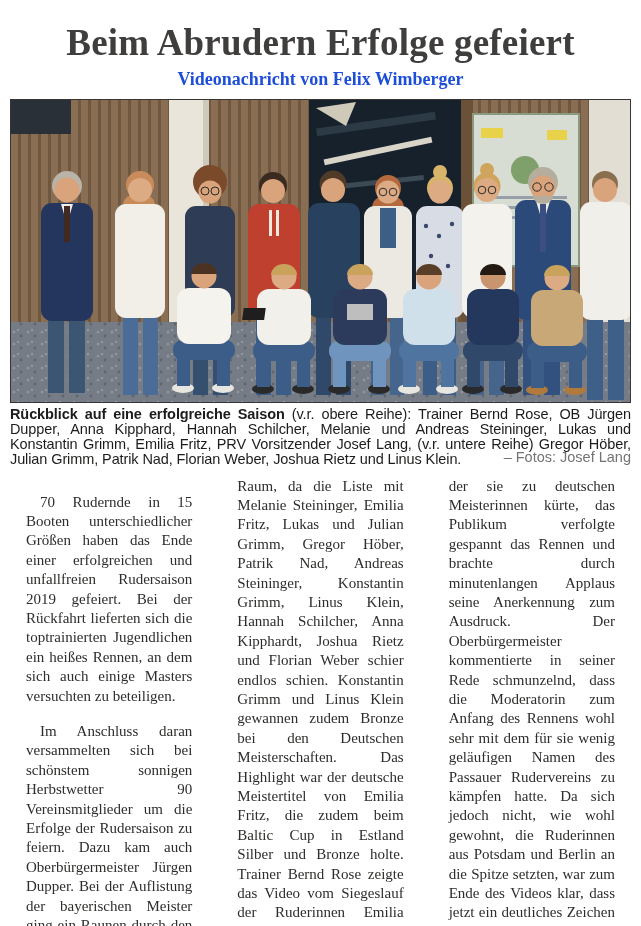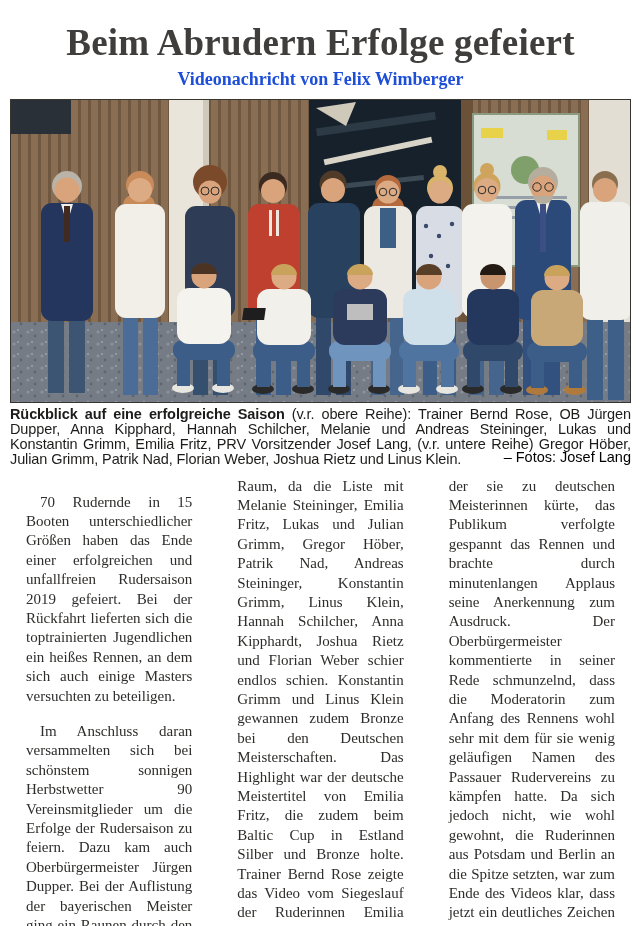--- a/index.html
+++ b/index.html
@@ -54,21 +54,21 @@
     color:#1d1c1b;
   }
   .caption .cap-bold{font-weight:bold;}
   .caption-credit{
     margin:-19px 10px 0 10px;
     width:621px;
     text-align:right;
     font-family:"Liberation Sans","DejaVu Sans",sans-serif;
     font-size:14.5px;
     line-height:19px;
-    color:#000000;
+    color:#737373;
   }
   
   .body-columns{
     margin:10px 10px 0 10px;
     width:621px;
     height:466px;
     column-count:3;
     column-gap:13px;
     column-fill:auto;
     font-size:15px;

